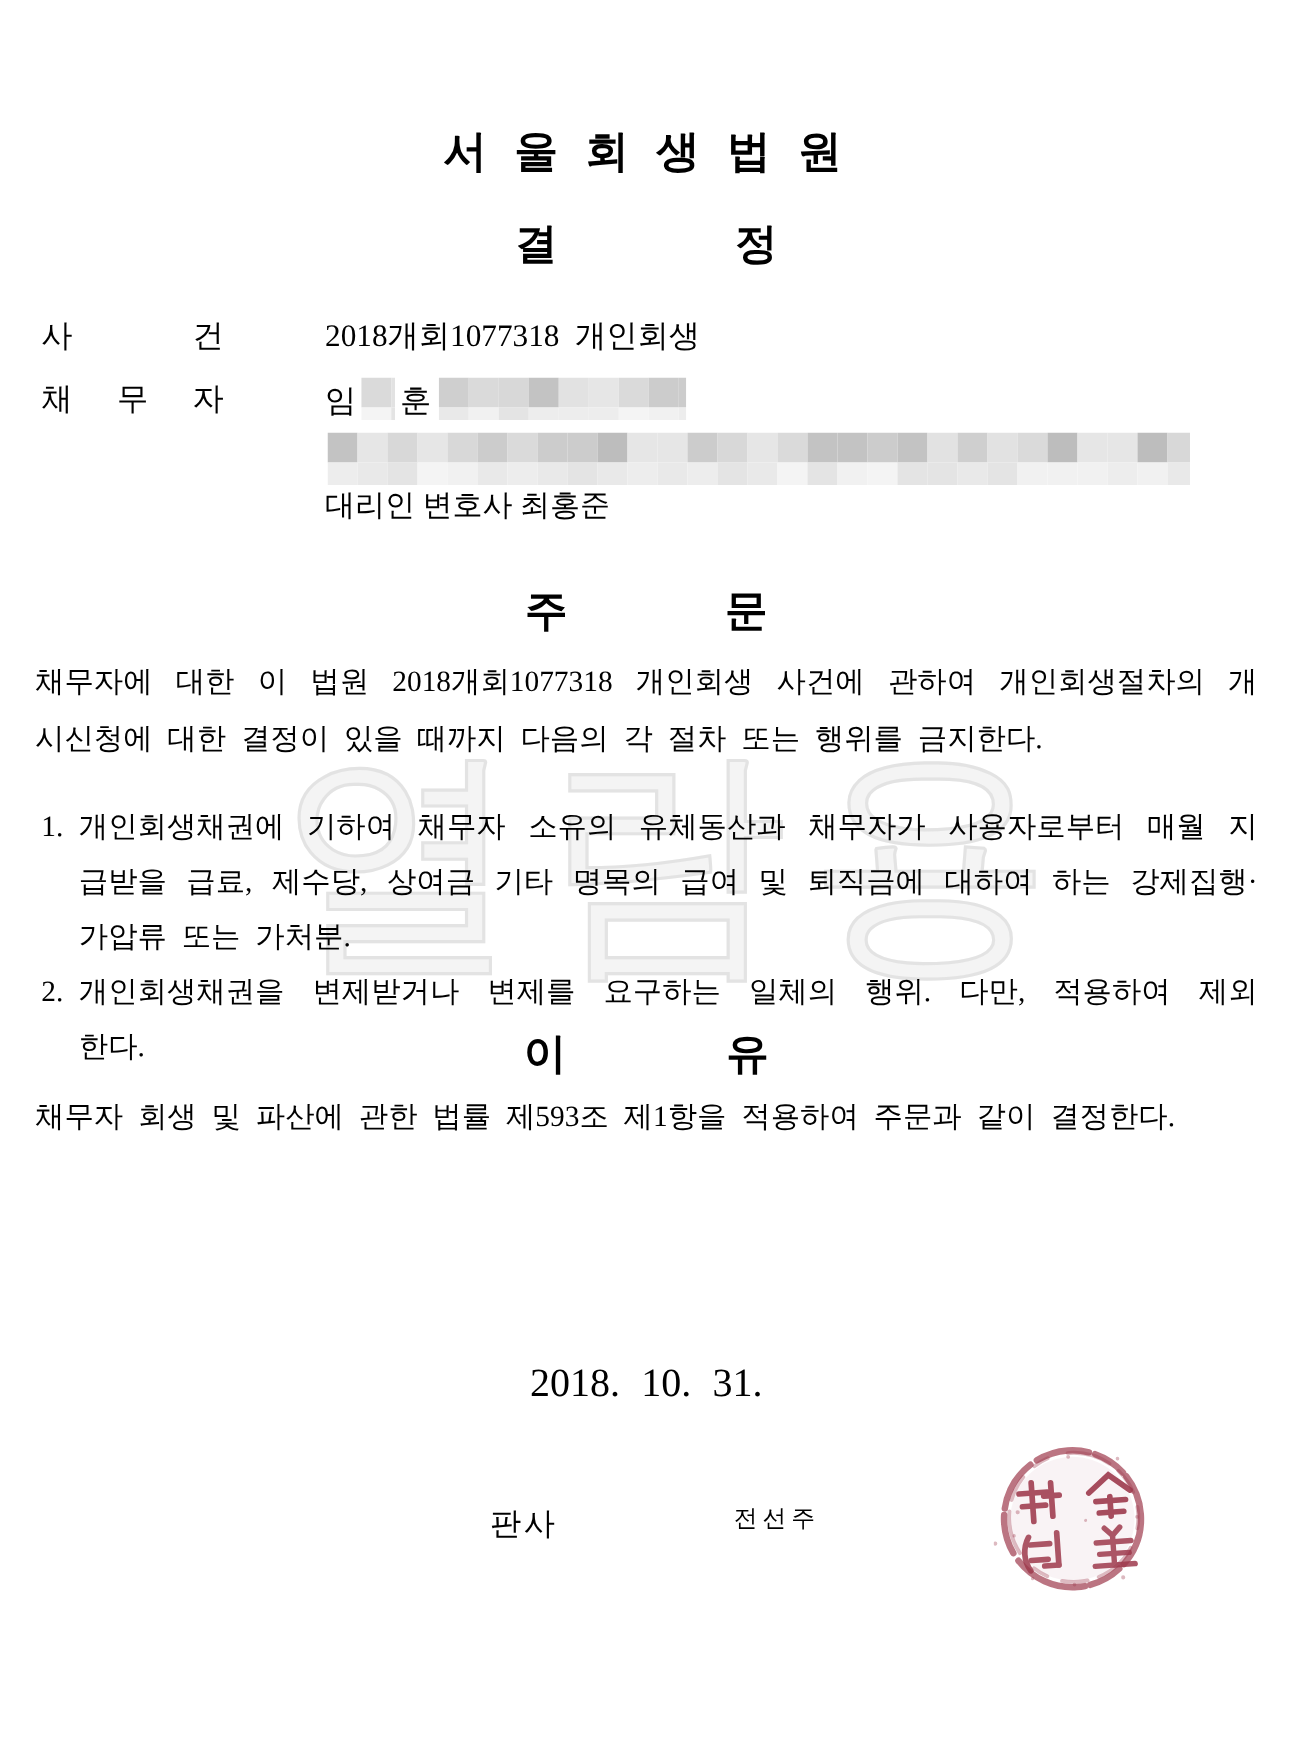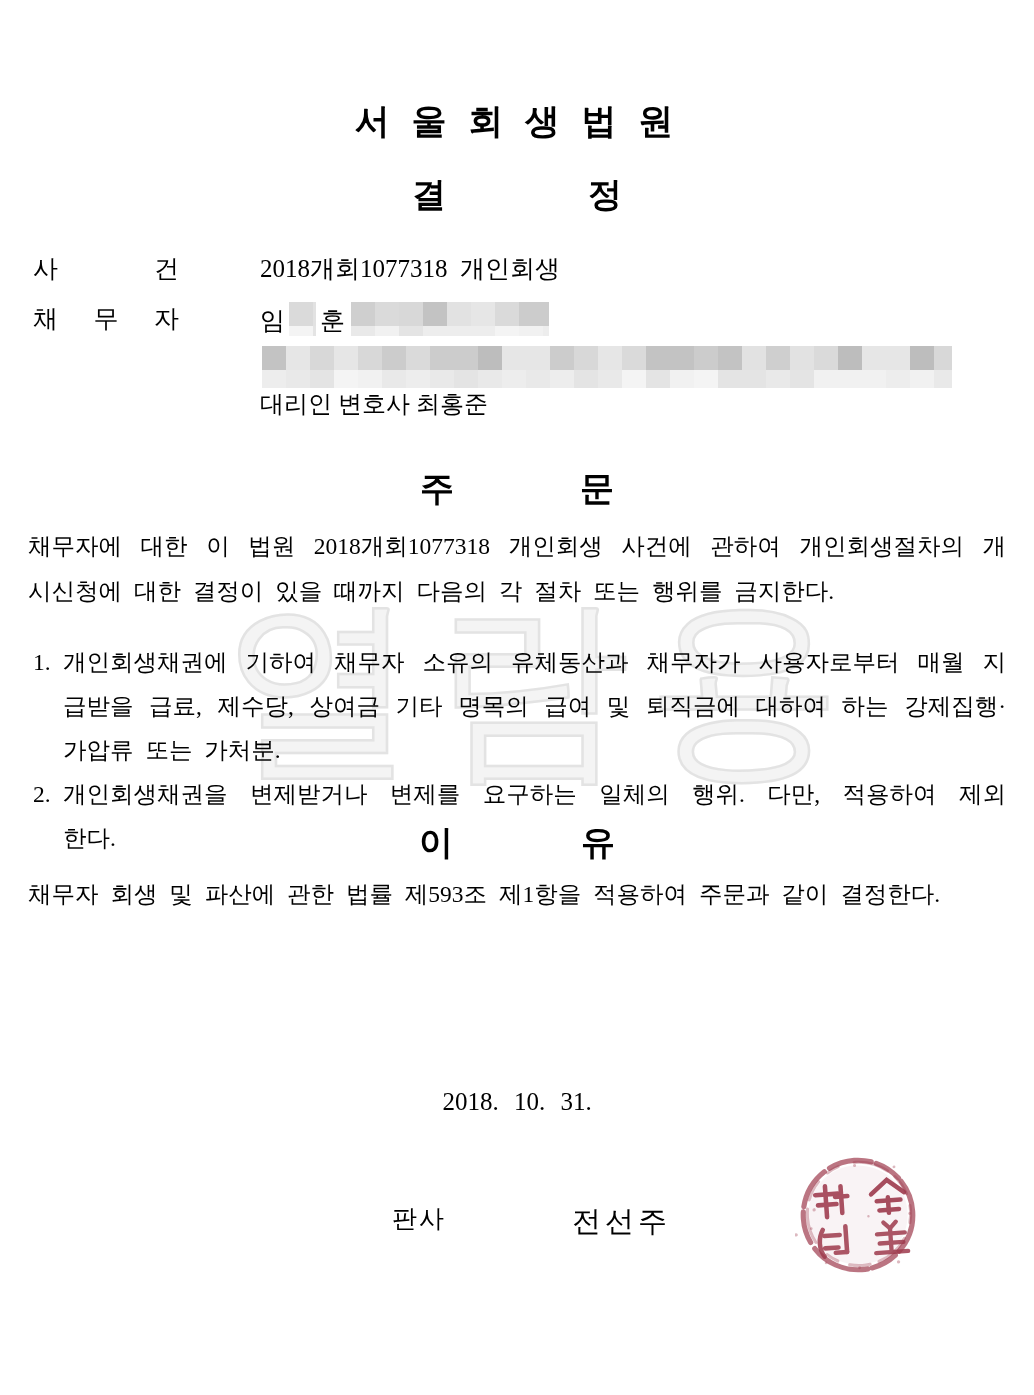--- a/index.html
+++ b/index.html
@@ -58,23 +58,23 @@
   .bodytext{font-size:23.5px;line-height:45px;word-spacing:6px;}
   .order-intro{left:28px;top:524px;width:978px;}
   .line-fill{text-align:justify;text-align-last:justify;}
   .order-list{left:33px;top:640px;width:973px;line-height:44px;}
   .list-item{display:flex;}
   .list-no{width:30px;flex:none;}
   .list-lines{flex:1;}
   .reason-text{left:28px;top:872px;width:978px;}
 
   
-  .date-line{top:1088px;left:0;width:100%;text-align:center;font-size:25px;word-spacing:9px;}
+  .date-line{top:1088px;left:0;width:100%;text-align:center;font-size:32px;word-spacing:9px;}
   .judge-title{left:392px;top:1202px;font-size:25px;letter-spacing:2px;}
-  .judge-name{left:572px;top:1202px;font-size:29px;letter-spacing:4px;}
+  .judge-name{left:587px;top:1202px;font-size:19px;letter-spacing:4px;}
   .seal{left:795px;top:1153px;width:126px;height:124px;}
 
   
   .watermark{
     left:222px;top:582px;z-index:0;
     font-family:"Liberation Sans","DejaVu Sans",sans-serif;
     font-size:196px;line-height:1.08;letter-spacing:16px;
     color:#f4f4f4;
     -webkit-text-stroke:2.5px #e3e3e3;
     white-space:nowrap;

